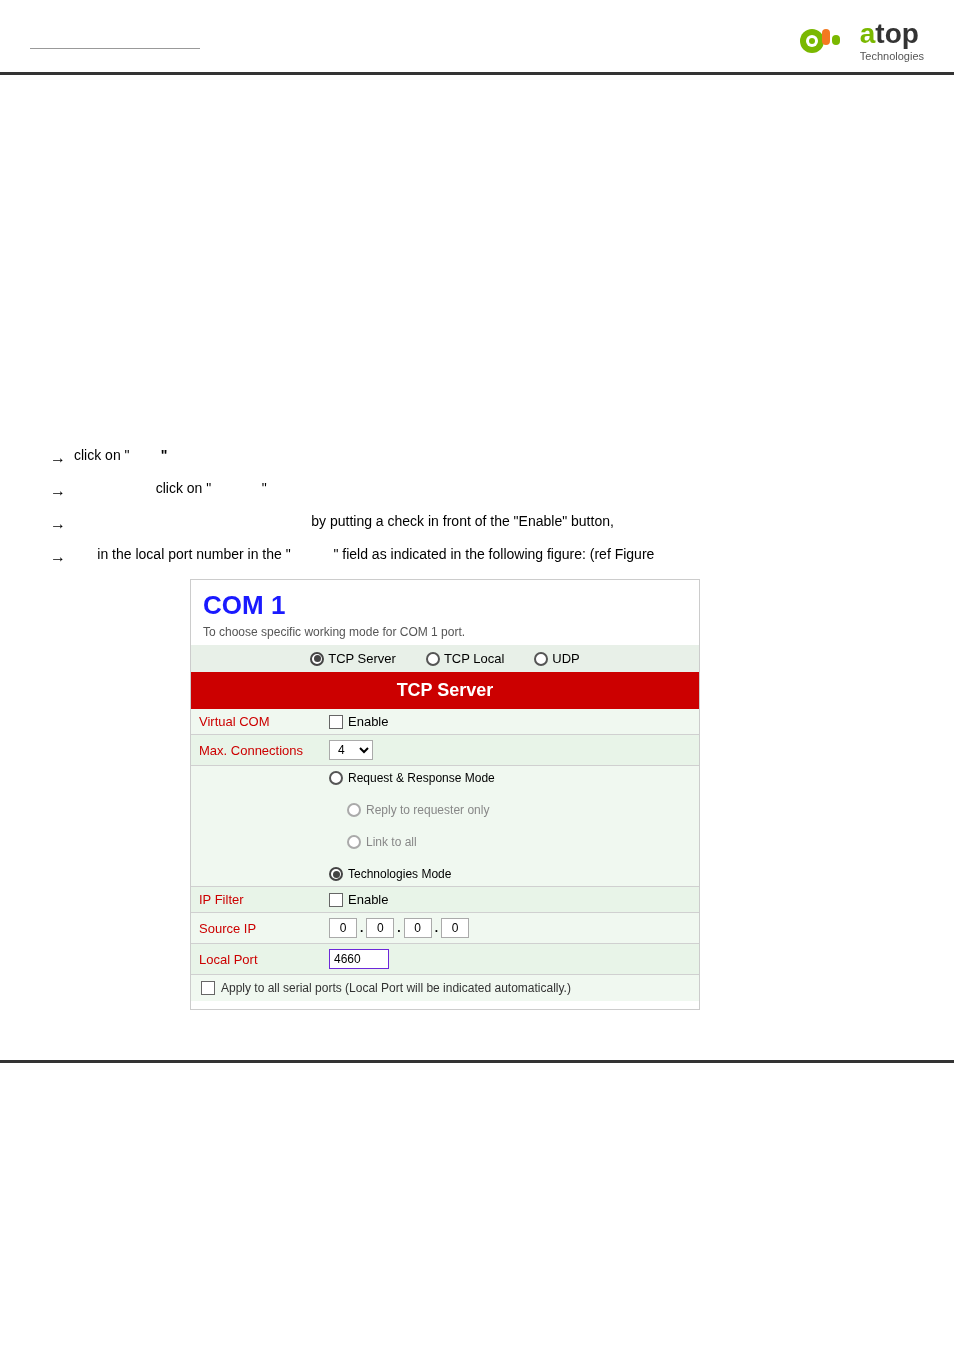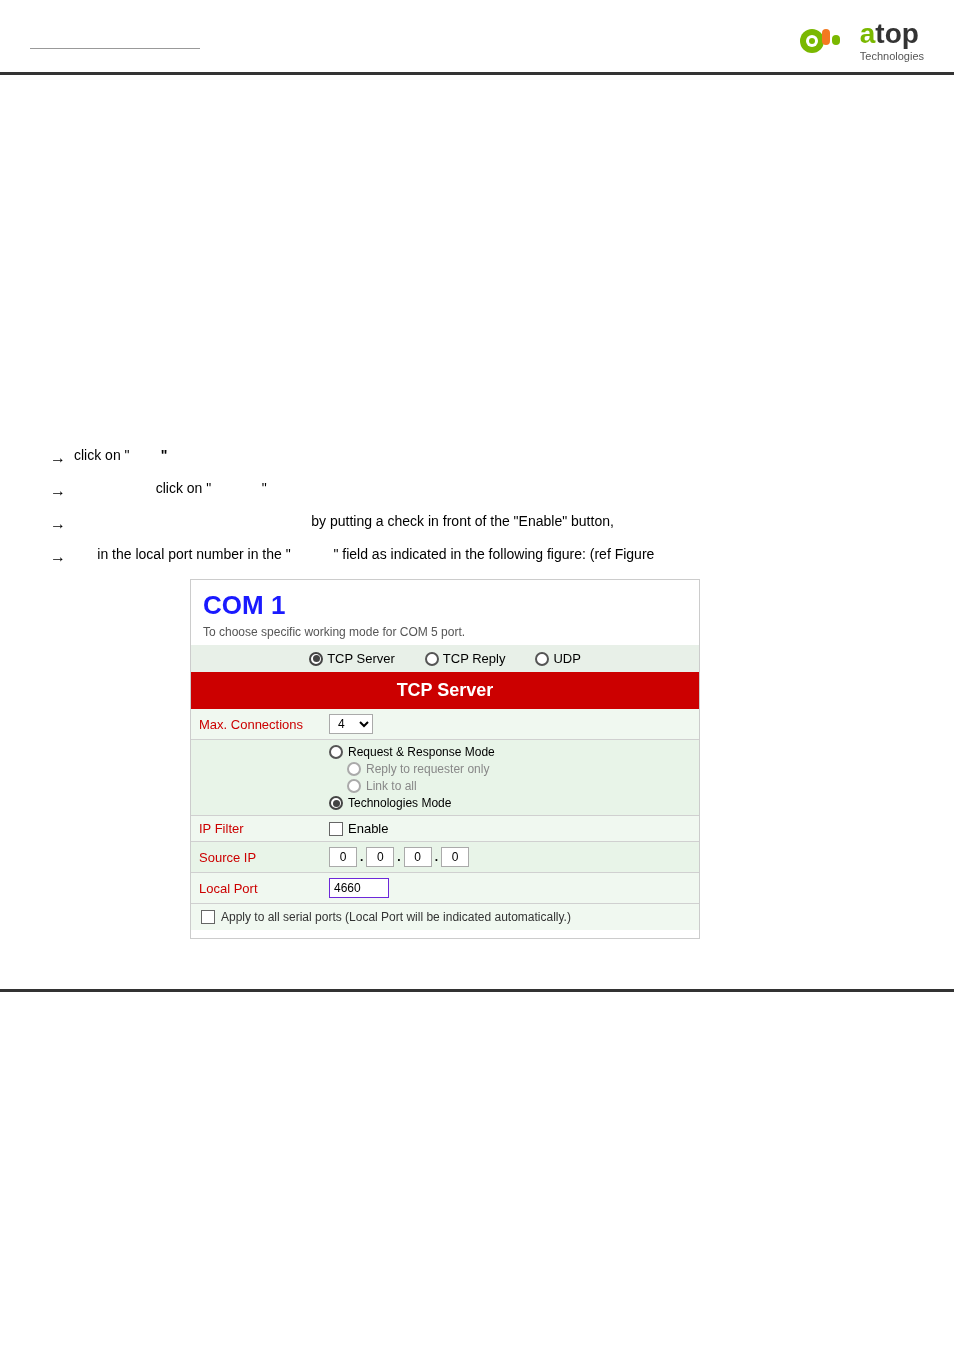--- a/index.html
+++ b/index.html
@@ -196,21 +196,21 @@
       background: #fff;
       padding: 1px 4px;
       font-size: 12px;
       width: 44px;
     }
 
     
     .mode-options {
       display: flex;
       flex-direction: column;
-      gap: 3px;
+      gap: 18px;
       font-size: 12px;
     }
     .mode-option {
       display: flex;
       align-items: center;
       gap: 5px;
     }
 
     
     .ip-field {
@@ -307,42 +307,51 @@
       <span class="arrow-text">
         &nbsp;&nbsp;&nbsp;&nbsp;&nbsp;&nbsp;in the local port number in the "&nbsp;&nbsp;&nbsp;&nbsp;&nbsp;&nbsp;&nbsp;&nbsp;&nbsp;&nbsp;&nbsp;" field as indicated in the following figure: (ref Figure
       </span>
     </li>
   </ul>
 
   <div class="com-panel">
 
     <div class="com-title">COM 1</div>
 
-    <div class="com-desc">To choose specific working mode for COM 5 port.</div>
+    <div class="com-desc">To choose specific working mode for COM 1 port.</div>
 
     <div class="link-mode-row">
       <div class="radio-option">
         <div class="radio-circle selected"></div>
         <span>TCP Server</span>
       </div>
       <div class="radio-option">
         <div class="radio-circle"></div>
-        <span>TCP Reply</span>
+        <span>TCP Local</span>
       </div>
       <div class="radio-option">
         <div class="radio-circle"></div>
         <span>UDP</span>
       </div>
     </div>
 
     <div class="tcp-server-header">TCP Server</div>
 
     <table class="form-table">
 
       <tbody>
+          <tr>
+        <td class="label-cell">Virtual COM</td>
+        <td class="value-cell">
+          <div class="cb-wrap">
+            <div class="cb-box"></div>
+            <span>Enable</span>
+          </div>
+        </td>
+      </tr>
 
       <tr>
         <td class="label-cell">Max. Connections</td>
         <td class="value-cell">
           <select class="select-box">
             <option>1</option>
             <option>2</option>
             <option>3</option>
             <option selected="">4</option>
             <option>5</option>

